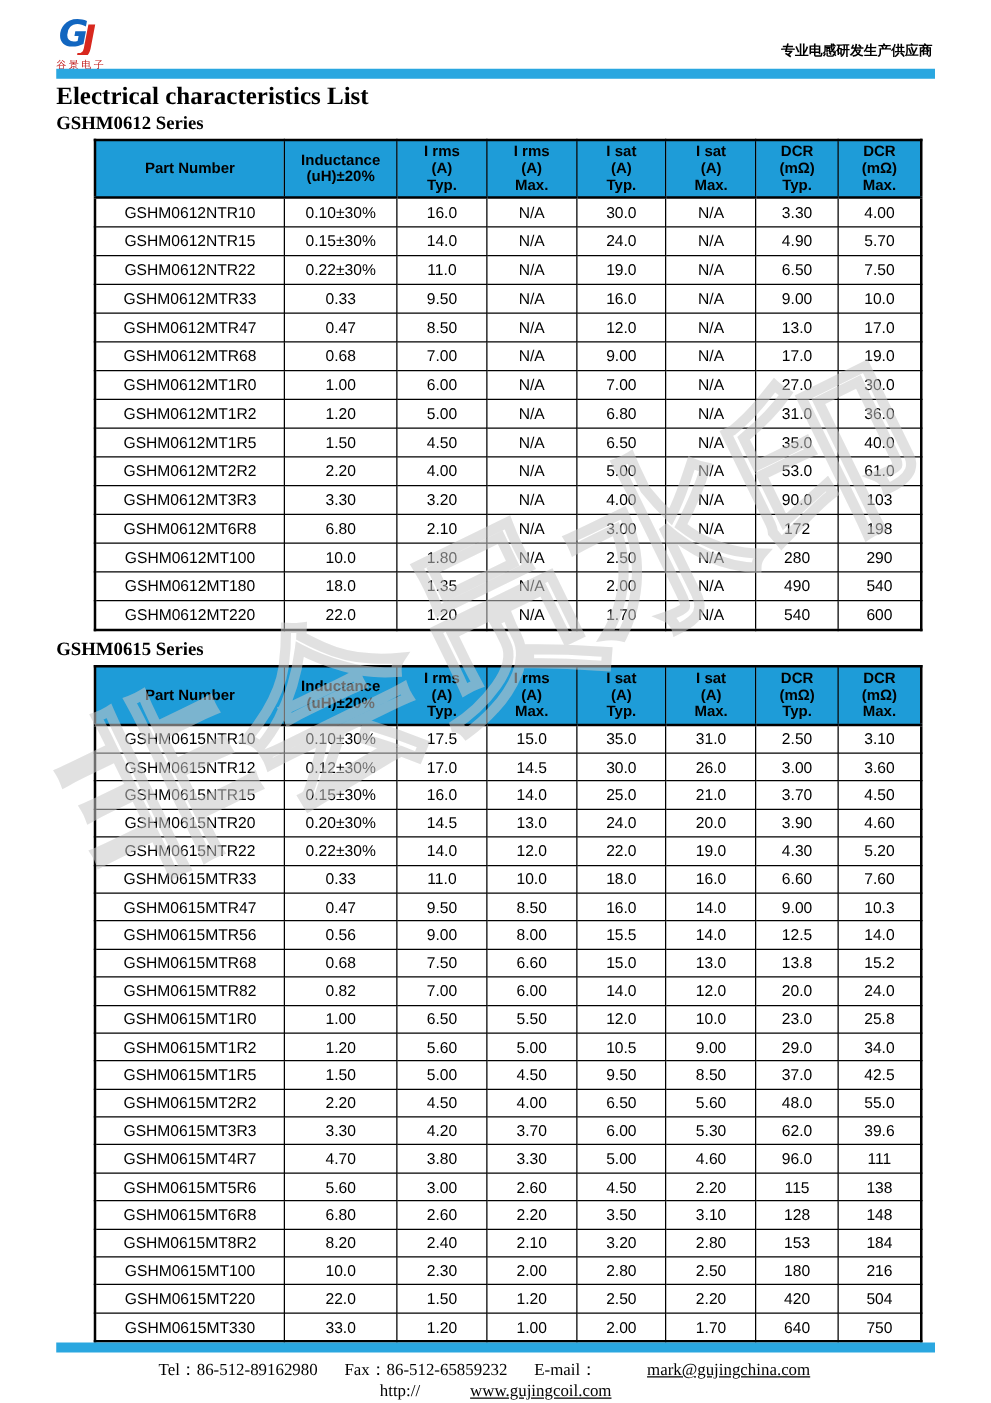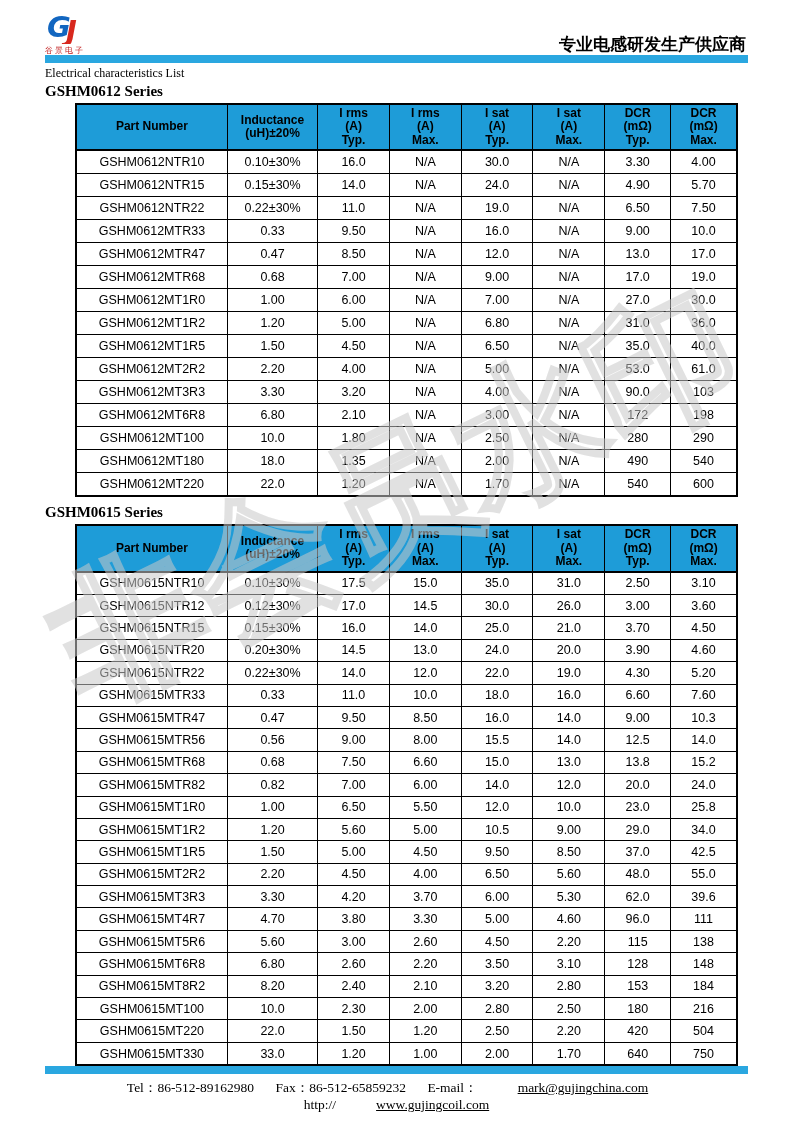--- a/index.html
+++ b/index.html
@@ -3,28 +3,28 @@
 <meta charset="utf-8">
 <style>
   html,body{margin:0;padding:0;background:#fff;}
   .page{position:relative;width:793px;height:1122px;background:#fff;overflow:hidden;
         font-family:"Liberation Sans",sans-serif;color:#000;}
 
   
   .logo{position:absolute;left:45px;top:10px;width:70px;}
   .logo-sub{font-size:8px;color:#c01818;letter-spacing:2px;margin-top:-3px;
             font-family:"DejaVu Sans",sans-serif;}
-  .tagline{position:absolute;top:33px;right:47px;font-size:17px;font-weight:bold;
+  .tagline{position:absolute;top:33px;right:47px;font-size:11px;font-weight:bold;
            font-family:"Liberation Sans",sans-serif;}
   .top-bar,.bottom-bar{position:absolute;left:45px;right:45px;height:8px;background:#2aa7e0;}
   .top-bar{top:55px;}
 
   
   .main{position:absolute;top:66px;left:45px;right:45px;}
-  h1.doc-title{font-family:"Liberation Serif",serif;font-size:12px;font-weight:normal;margin:0 0 2px 0;}
+  h1.doc-title{font-family:"Liberation Serif",serif;font-size:20px;font-weight:bold;margin:0 0 2px 0;}
   h2.series-title{font-family:"Liberation Serif",serif;font-size:15px;font-weight:bold;margin:0 0 3px 0;}
   h2.second{margin-top:7px;}
 
   table.spec{border-collapse:collapse;table-layout:fixed;width:663px;margin-left:30px;
              border:2.5px solid #000;}
   table.spec th,table.spec td{border:1px solid #000;text-align:center;vertical-align:middle;padding:0;}
   table.spec thead th{background:#1e9cd8;font-size:12px;font-weight:bold;line-height:1.12;
                       padding:2px 0;border-bottom:2px solid #000;}
   table.spec td{font-size:12.5px;}
   table.t1 td{height:22px;}

